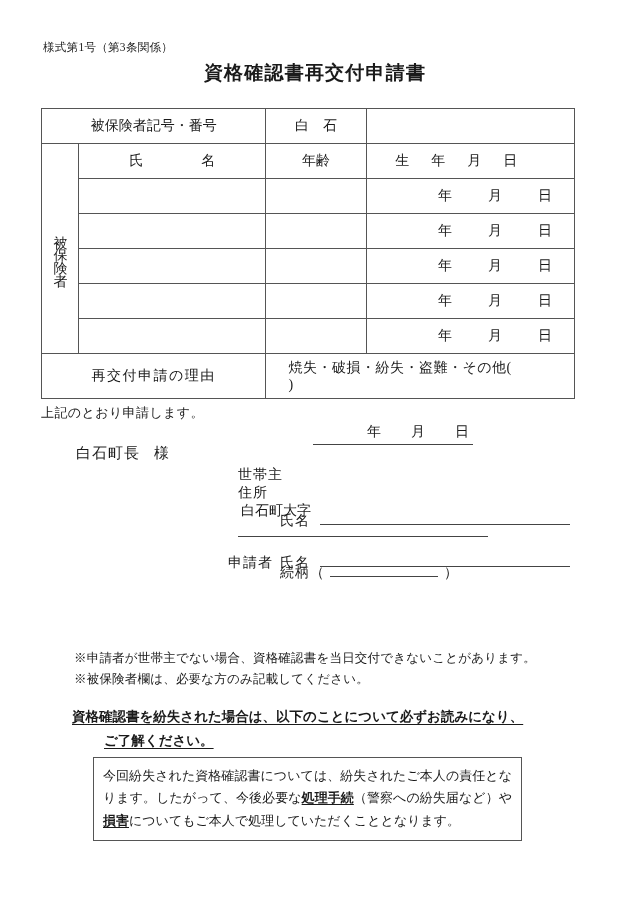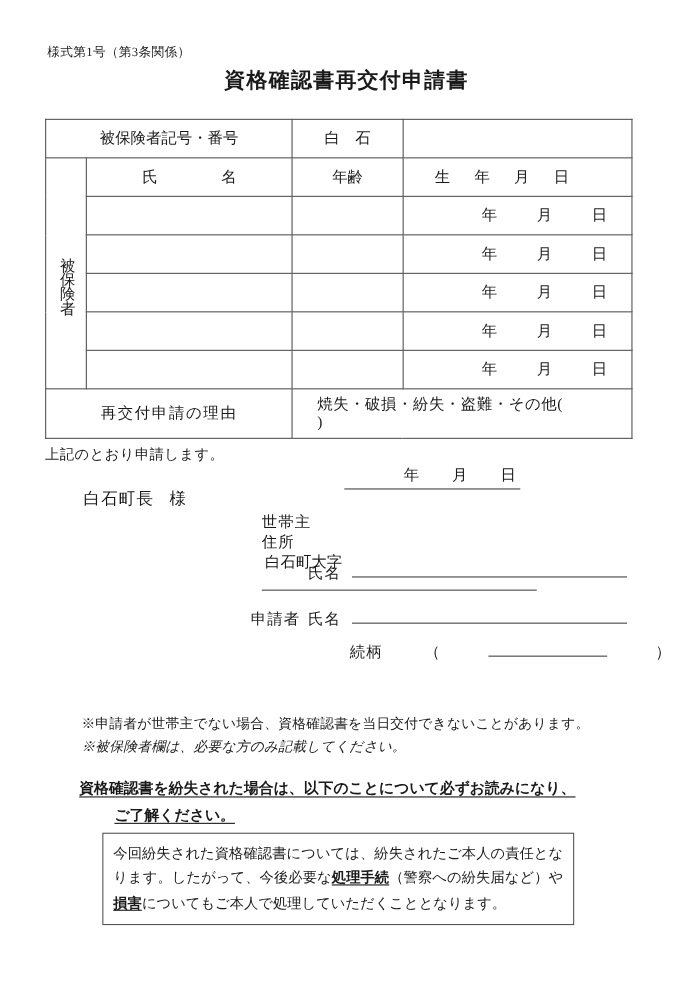--- a/index.html
+++ b/index.html
@@ -151,39 +151,39 @@
     border-bottom: 1.2px solid #444;
     margin-left: 10px;
     padding-bottom: 16px;
     text-align: left;
     padding-left: 3px;
     box-sizing: border-box;
   }
   .row-addr   { left: 228px; top: 466px; flex-direction: column; }
   .row-name1  { left: 228px; top: 508px; }
   .row-name2  { left: 228px; top: 550px; }
-  .row-rel    { left: 228px; top: 584px; gap: 38px; }
+  .row-rel    { left: 228px; top: 564px; }
   .row-rel .rule-short {
     display: inline-block;
     width: 108px;
     border-bottom: 1.2px solid #444;
     margin: 0 6px;
     padding-bottom: 2px;
   }
 
   
   .note {
     position: absolute;
     left: 74px;
     font-size: 12.5px;
     letter-spacing: 0.2px;
     white-space: nowrap;
   }
   .note-1 { top: 650px; }
-  .note-2 { top: 671px; font-style: italic; }
+  .note-2 { top: 671px; }
 
   
   .warn-head {
     position: absolute;
     left: 72px;
     top: 705px;
     width: 510px;
     font-size: 13.5px;
     font-weight: bold;
     line-height: 1.75;

